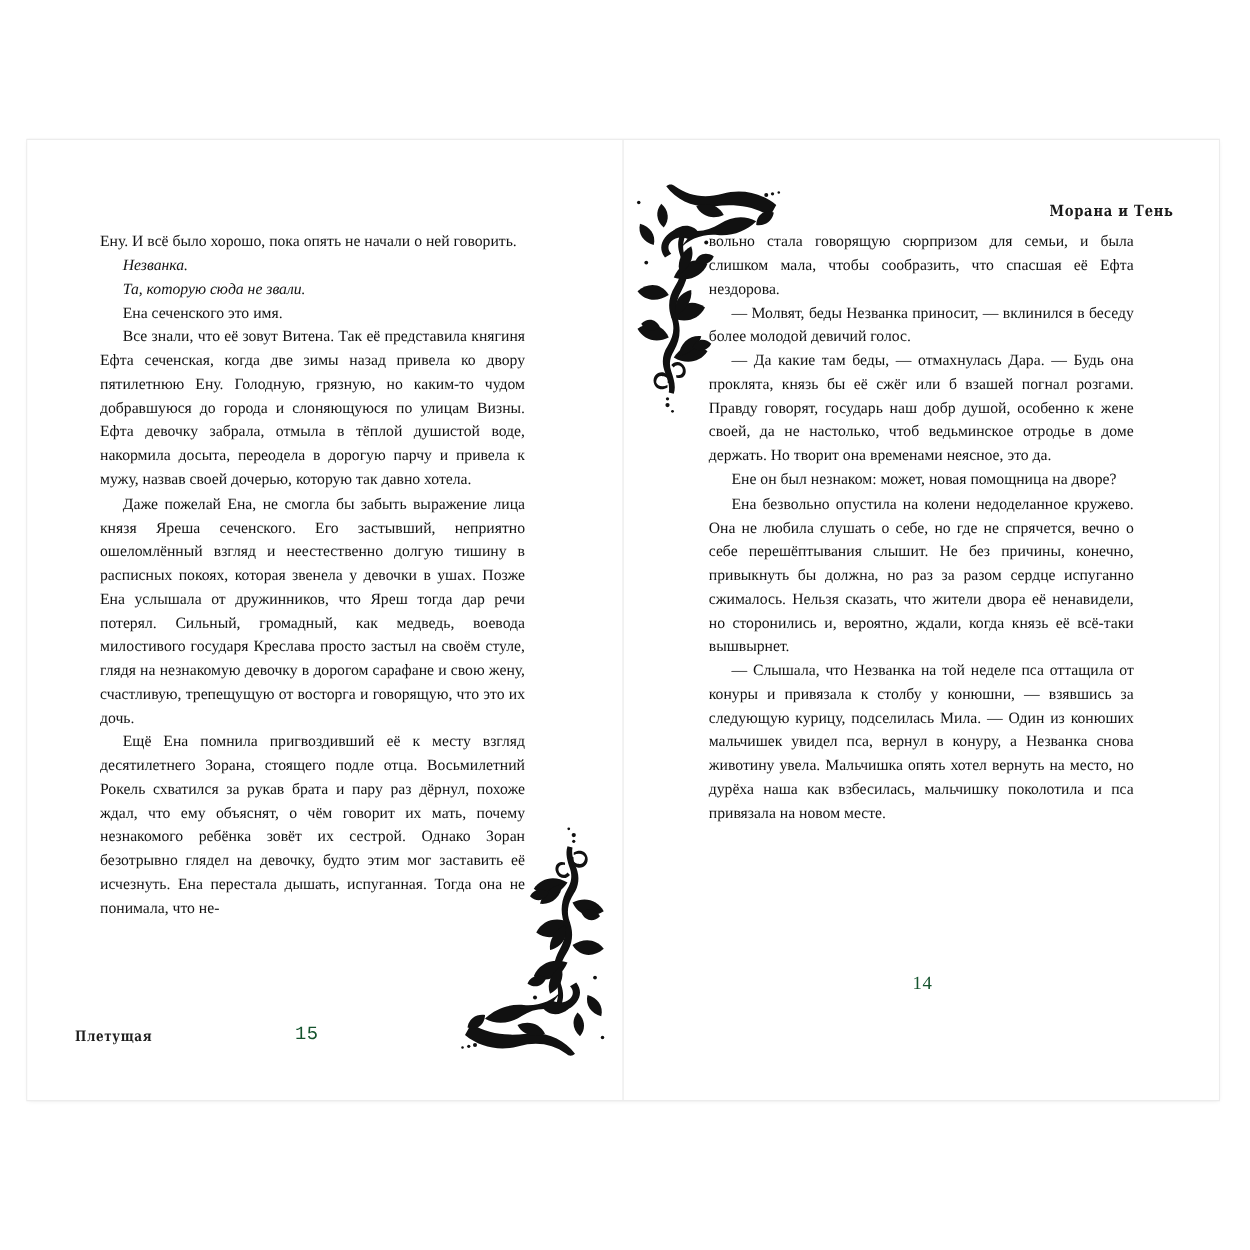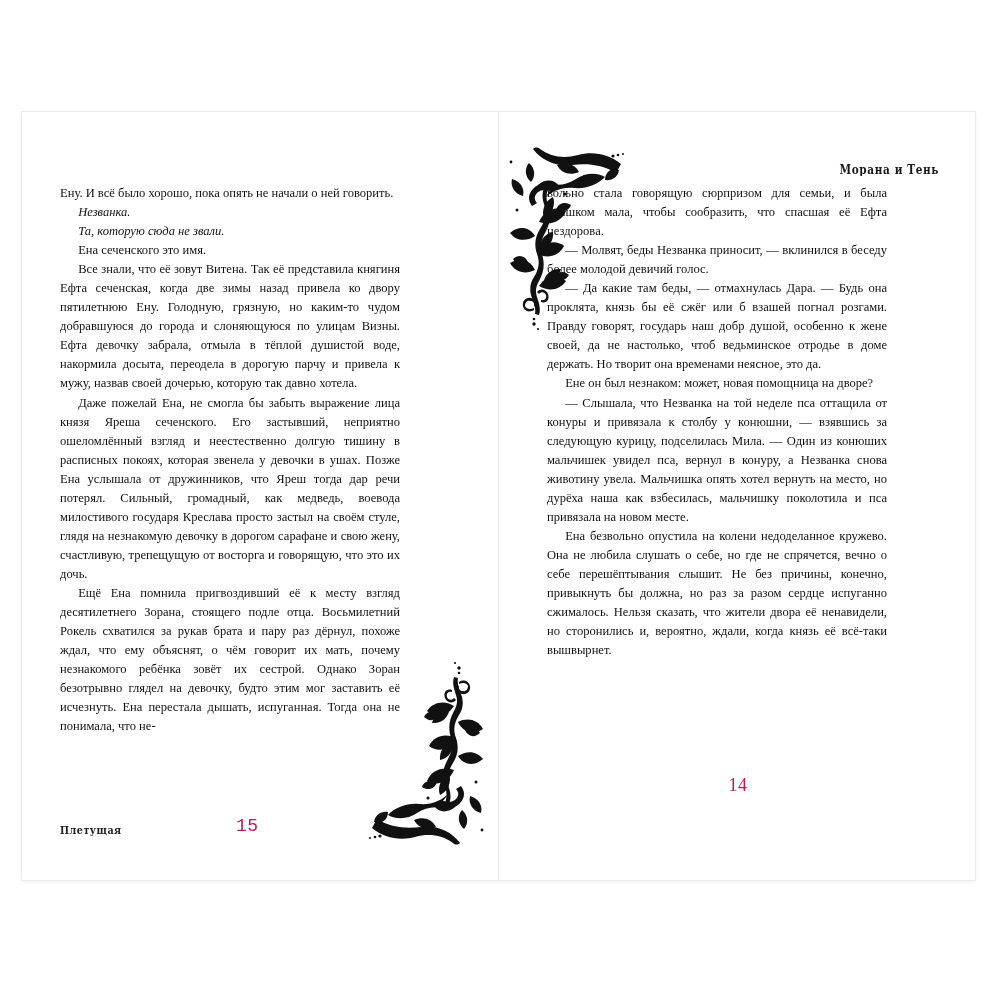--- a/index.html
+++ b/index.html
@@ -54,20 +54,21 @@
   .col {
     position: absolute;
     top: 72px;
     width: 340px;
     font-size: 12.55px;
     line-height: 19.05px;
     color: #121212;
     text-align: justify;
     text-justify: inter-word;
     hyphens: manual;
+    margin-left: 20px;
   }
   .page.left  .col { left: 38px;  }
   .page.right .col { left: 48px;  }
 
   .col p {
     margin: 0;
     text-indent: 1.45em;
   }
   .col p.noindent { text-indent: 0; }
   .col p.ital {
@@ -92,22 +93,22 @@
     font-weight: 700;
     letter-spacing: 0.5px;
     color: #1e1e1e;
     transform: scaleY(1.2);
     transform-origin: left bottom;
     white-space: nowrap;
   }
   .folio {
     position: absolute;
     bottom: 0;
-    font-size: 18px;
-    color: #be185d;
+    font-size: 15px;
+    color: #14532d;
     letter-spacing: 0.4px;
   }
   .folio.left-folio { left: 176px; font-family: Liberation Mono, monospace; }
   .folio.right-folio {
     left: 0; right: 0;
     text-align: center;
     bottom: 40px;
   }
 
   
@@ -226,22 +227,22 @@
           </g>
         </g>
       </svg>
     </div>
 
     <div class="col">
       <p class="noindent">вольно стала говорящую сюрпризом для семьи, и была слишком мала, чтобы сообразить, что спасшая её Ефта нездорова.</p>
       <p>— Молвят, беды Незванка приносит, — вклинился в беседу более молодой девичий голос.</p>
       <p>— Да какие там беды, — отмахнулась Дара. — Будь она проклята, князь бы её сжёг или б взашей погнал розгами. Правду говорят, государь наш добр душой, особенно к жене своей, да не настолько, чтоб ведьминское отродье в доме держать. Но творит она временами неясное, это да.</p>
       <p>Ене он был незнаком: может, новая помощница на дворе?</p>
+      <p>Ена безвольно опустила на колени недоделанное кружево. Она не любила слушать о себе, но где не спрячется, вечно о себе перешёптывания слышит. Не без причины, конечно, привыкнуть бы должна, но раз за разом сердце испуганно сжималось. Нельзя сказать, что жители двора её ненавидели, но сторонились и, вероятно, ждали, когда князь её всё-таки вышвырнет.</p>
       <p>— Слышала, что Незванка на той неделе пса оттащила от конуры и привязала к столбу у конюшни, — взявшись за следующую курицу, подселилась Мила. — Один из конюших мальчишек увидел пса, вернул в конуру, а Незванка снова животину увела. Мальчишка опять хотел вернуть на место, но дурёха наша как взбесилась, мальчишку поколотила и пса привязала на новом месте.</p>
-      <p>Ена безвольно опустила на колени недоделанное кружево. Она не любила слушать о себе, но где не спрячется, вечно о себе перешёптывания слышит. Не без причины, конечно, привыкнуть бы должна, но раз за разом сердце испуганно сжималось. Нельзя сказать, что жители двора её ненавидели, но сторонились и, вероятно, ждали, когда князь её всё-таки вышвырнет.</p>
     </div>
 
     <div class="footer-line">
       <span class="folio right-folio">14</span>
     </div>
   </div>
 
 </div>
 
 </body></html>

